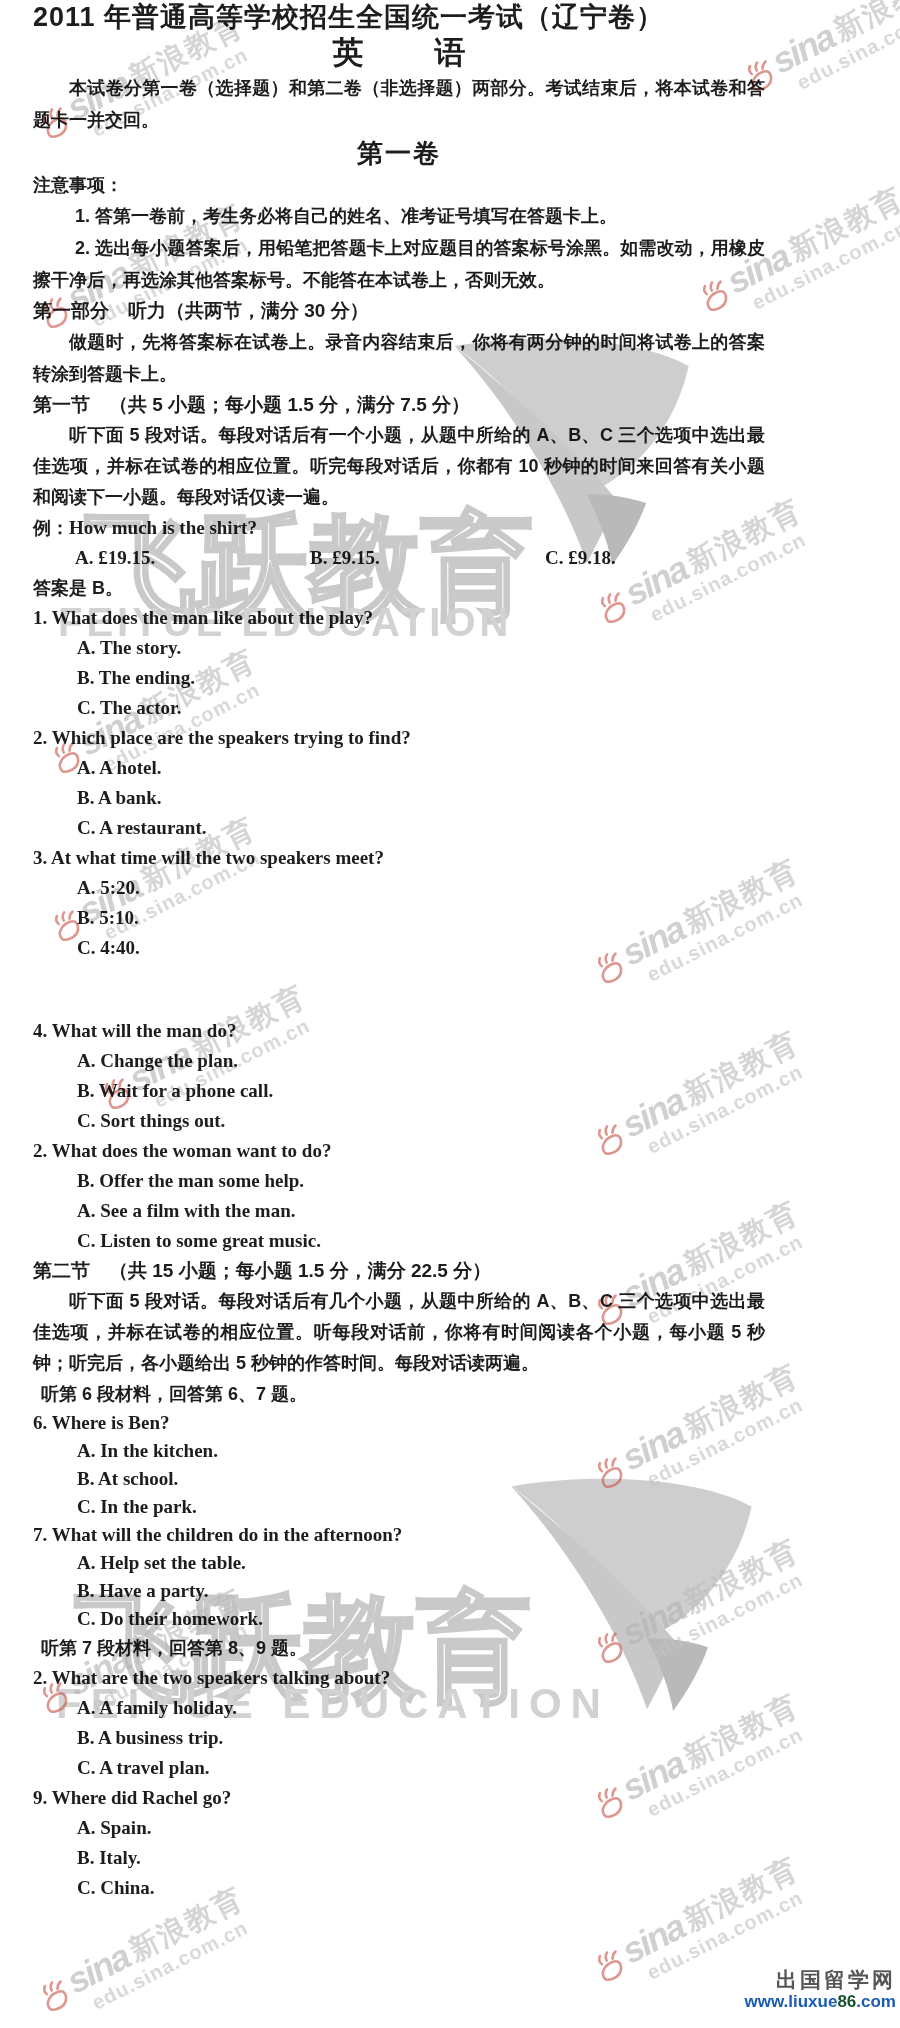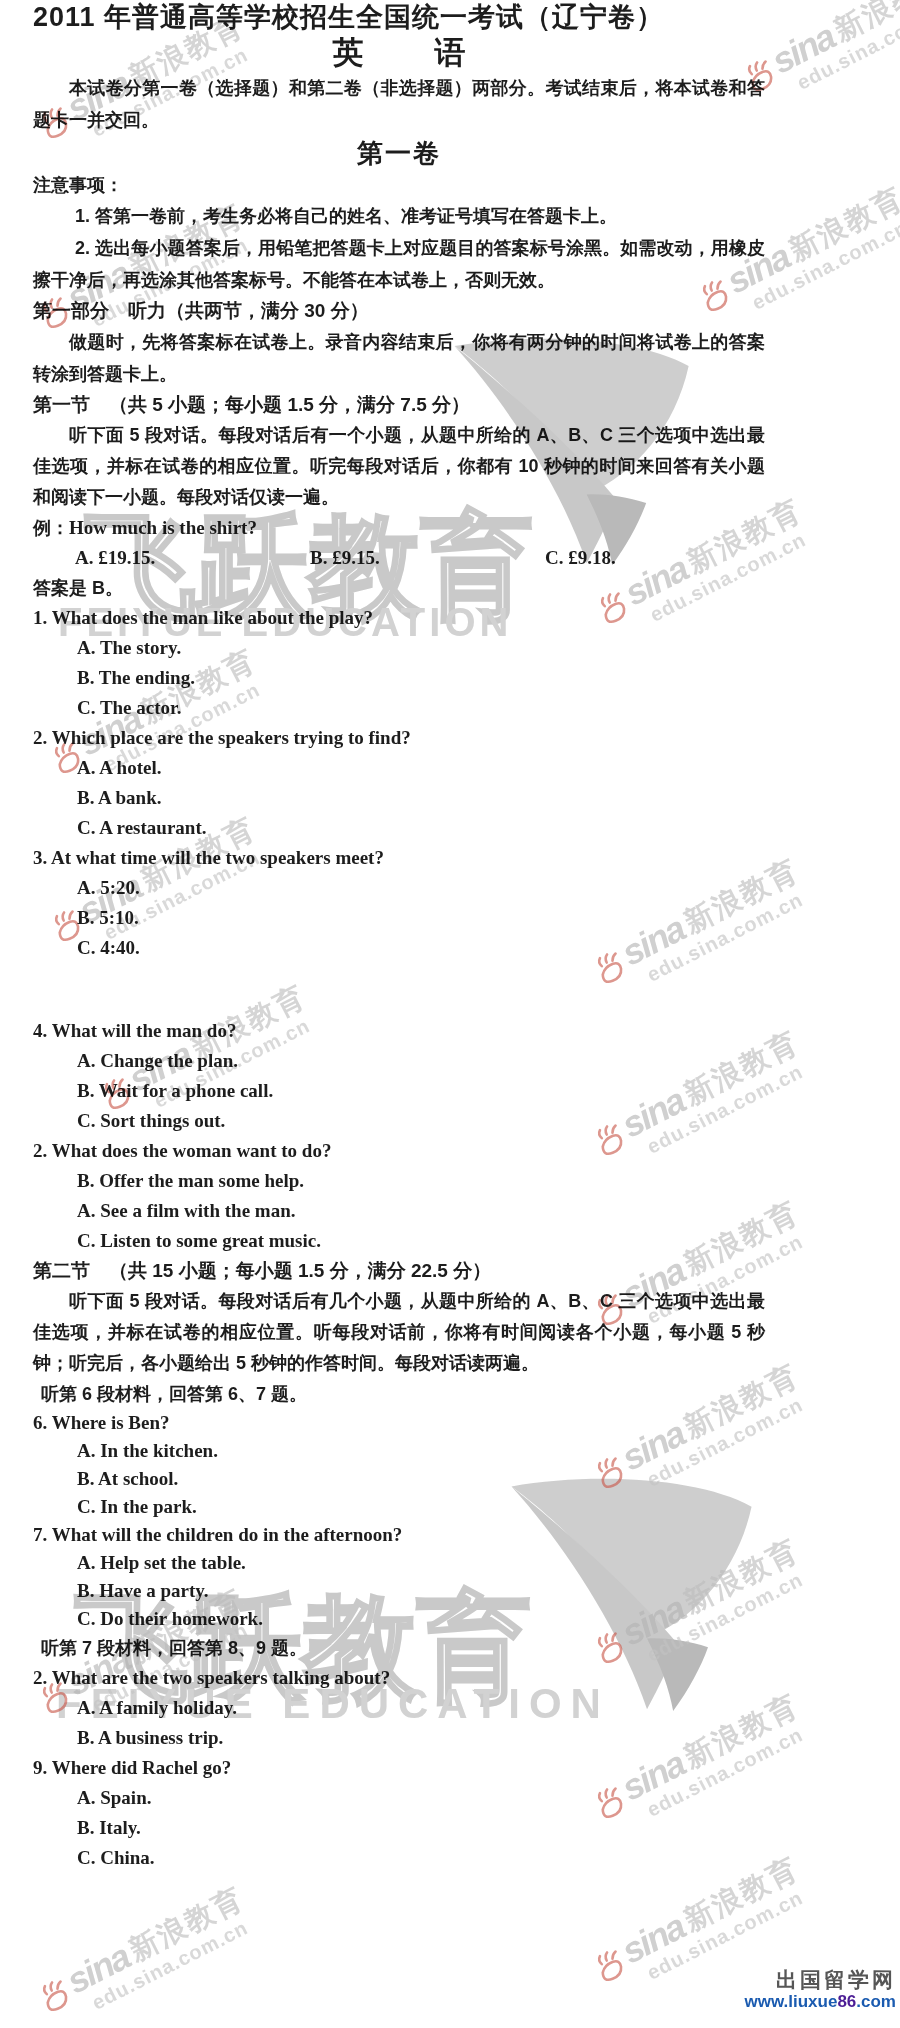--- a/index.html
+++ b/index.html
@@ -51,21 +51,21 @@
   .fy-cn-a{left:85px;top:492px;font-size:112px;}
   .fy-cn-b{left:75px;top:1572px;font-size:114px;}
   .fy-en{position:absolute;font-weight:700;color:#d2d2d2;white-space:nowrap;}
   .fy-en-a{left:58px;top:600px;font-size:40px;letter-spacing:4px;}
   .fy-en-b{left:56px;top:1680px;font-size:42px;letter-spacing:9px;}
   
   .footer{position:absolute;right:4px;bottom:16px;z-index:2;text-align:right;font-weight:700;}
   .footer-site{font-size:21px;color:#565656;letter-spacing:3px;line-height:24px;}
   .footer-url{font-size:17px;line-height:20px;}
   .url-main,.url-tld{color:#1b5bb0;}
-  .url-num{color:#4c1d95;}
+  .url-num{color:#14532d;}
 </style>
 </head>
 <body>
 
 <div class="page">
 
   <div class="content">
     <p class="title cn">2011 年普通高等学校招生全国统一考试（辽宁卷）</p>
     <p class="subject cn">英　语</p>
     <p class="intro cn">本试卷分第一卷（选择题）和第二卷（非选择题）两部分。考试结束后，将本试卷和答题卡一并交回。</p>
@@ -135,20 +135,21 @@
       <p class="opt en">A. Help set the table.</p>
       <p class="opt en">B. Have a party.</p>
       <p class="opt en">C. Do their homework.</p>
     </div>
 
     <p class="cn mat gap-mat7">听第 7 段材料，回答第 8、9 题。</p>
     <div>
       <p class="q en">2. What are the two speakers talking about?</p>
       <p class="opt en">A. A family holiday.</p>
       <p class="opt en">B. A business trip.</p>
+      <p class="opt en">C. A travel plan.</p>
     </div>
     <div>
       <p class="q en">9. Where did Rachel go?</p>
       <p class="opt en">A. Spain.</p>
       <p class="opt en">B. Italy.</p>
       <p class="opt en">C. China.</p>
     </div>
   </div>
 
   <div class="wm-layer">

